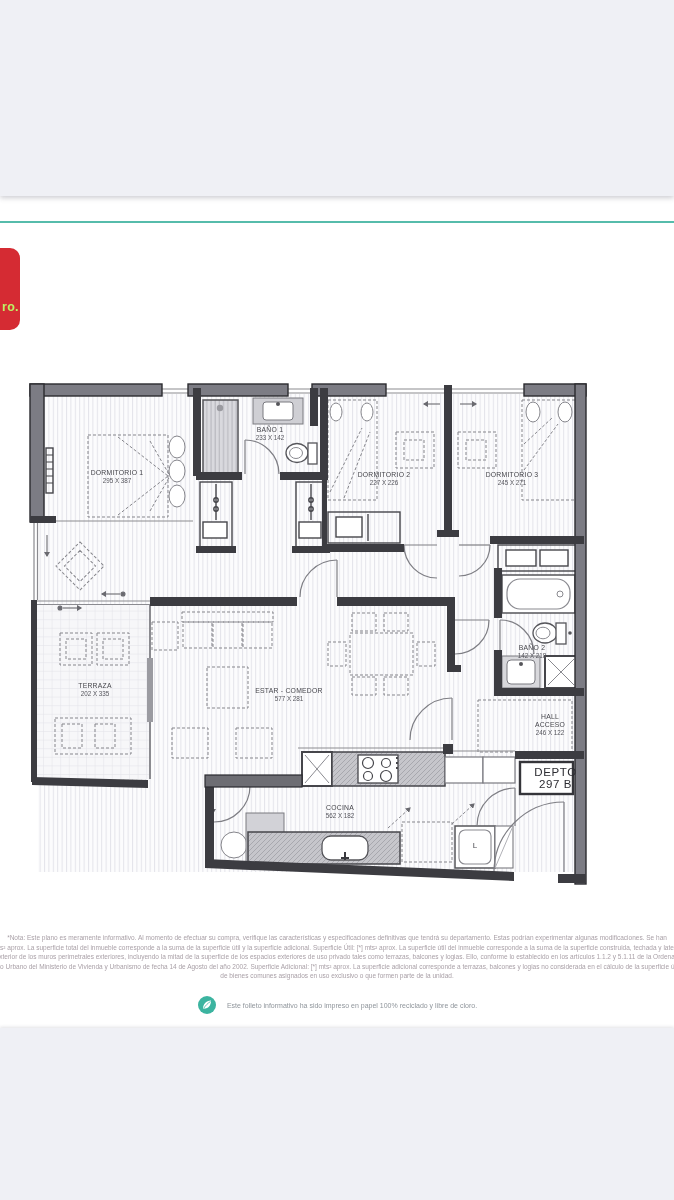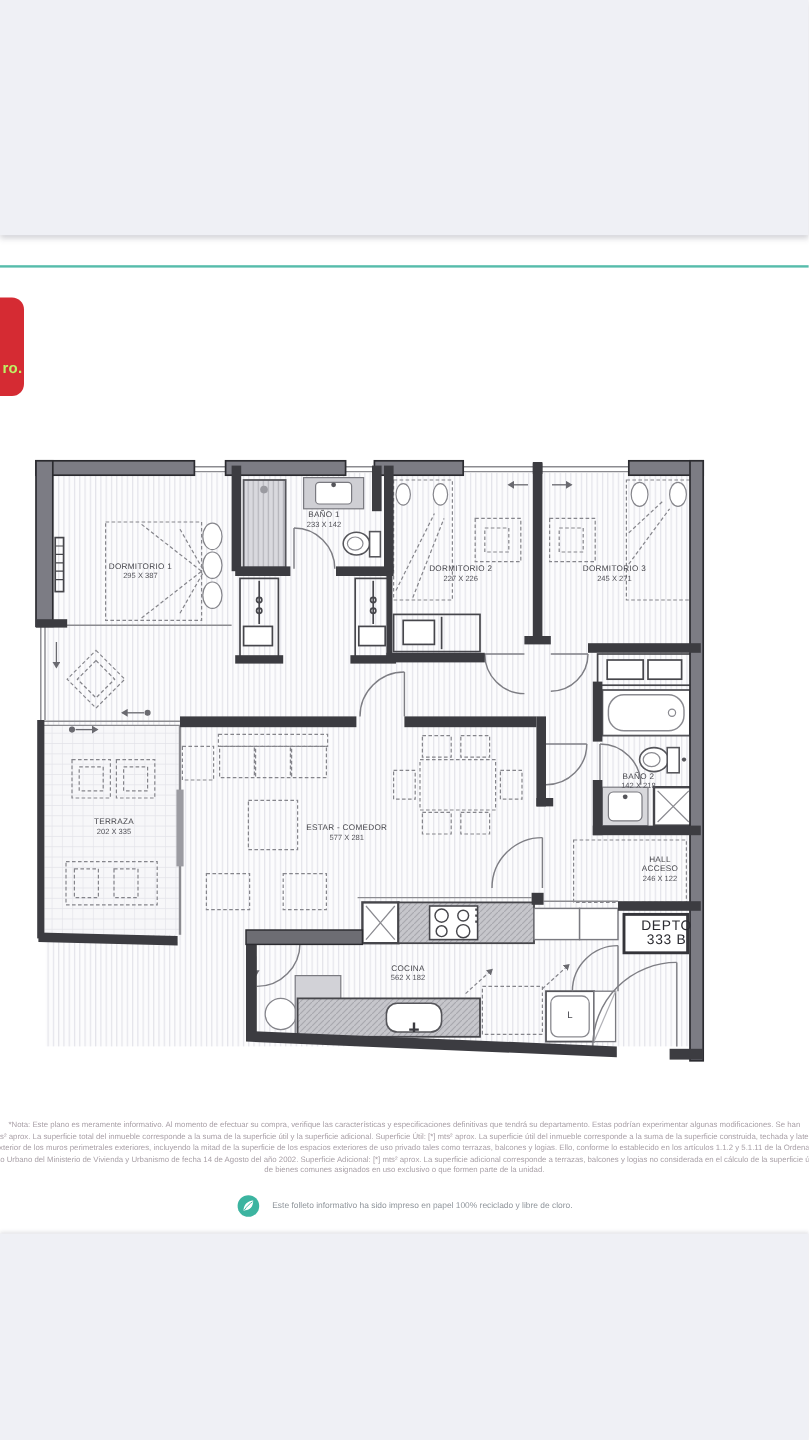--- a/index.html
+++ b/index.html
@@ -330,21 +330,21 @@
     <span class="nm">HALL ACCESO</span>
     <span class="dm">246 X 122</span>
   </div>
   <div class="rlabel" style="left:290px;top:804px;width:100px;">
     <span class="nm">COCINA</span>
     <span class="dm">562 X 182</span>
   </div>
 
   <div class="depto-box">
     <span class="d1">DEPTO</span>
-    <span class="d2">333 B</span>
+    <span class="d2">297 B</span>
   </div>
   <div class="appl-label">L</div>
 </div>
 
 <div class="disclaimer">
   <div class="inner">
     <p>*Nota: Este plano es meramente informativo. Al momento de efectuar su compra, verifique las características y especificaciones definitivas que tendrá su departamento. Estas podrían experimentar algunas modificaciones. Se han</p>
     <p>mts² aprox. La superficie total del inmueble corresponde a la suma de la superficie útil y la superficie adicional. Superficie Útil: [*] mts² aprox. La superficie útil del inmueble corresponde a la suma de la superficie construida, techada y lateral</p>
     <p>al exterior de los muros perimetrales exteriores, incluyendo la mitad de la superficie de los espacios exteriores de uso privado tales como terrazas, balcones y logias. Ello, conforme lo establecido en los artículos 1.1.2 y 5.1.11 de la Ordenanza</p>
     <p>oto Urbano del Ministerio de Vivienda y Urbanismo de fecha 14 de Agosto del año 2002. Superficie Adicional: [*] mts² aprox. La superficie adicional corresponde a terrazas, balcones y logias no considerada en el cálculo de la superficie útil</p>

